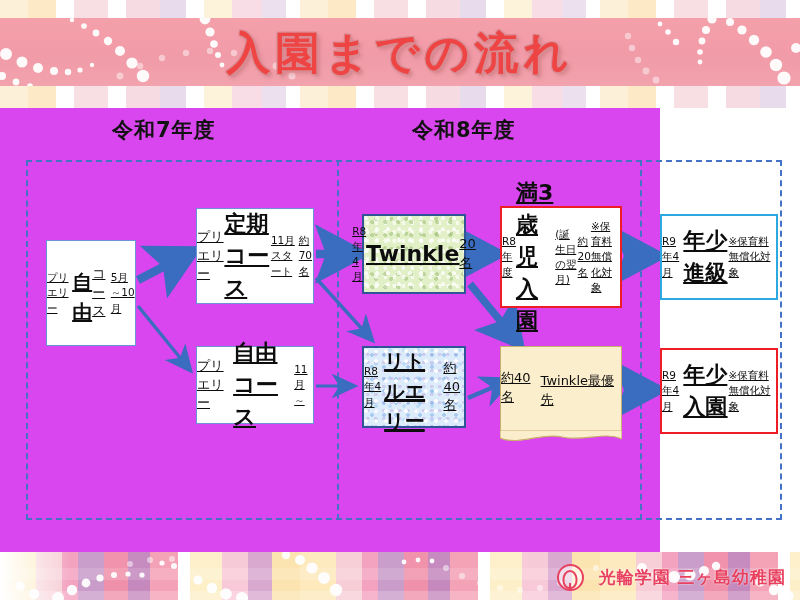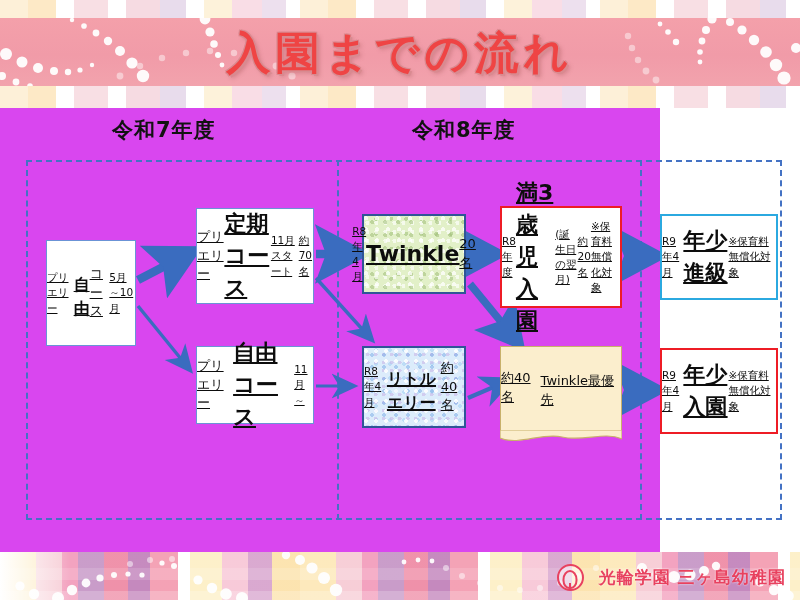--- a/index.html
+++ b/index.html
@@ -156,21 +156,21 @@
     display: flex; flex-direction: row;
     align-items: center; justify-content: center;
     background: #ffffff;
     font-family: "DejaVu Sans", "Liberation Sans", sans-serif;
     color: #0d0d0d;
     z-index: 4;
     text-decoration: underline;
   }
   .node .l-sm { font-size: 10.5px; line-height: 1.45; }
   .node .l-md { font-size: 13px; line-height: 1.45; }
-  .node .l-lg { font-size: 16px; font-weight: bold; line-height: 1.5; margin-top: 8px; }
+  .node .l-lg { font-size: 20px; font-weight: bold; line-height: 1.5; margin-top: 8px; }
   .node .l-xl { font-size: 22px; font-weight: bold; line-height: 1.45; }
   .u { text-decoration: underline; text-underline-offset: 2px; }
 
   #node-free-course { left: 46px; top: 132px; width: 90px; height: 106px;
     border: 1.4px solid #6b93d6; }
   #node-regular-course { left: 196px; top: 100px; width: 118px; height: 96px;
     border: 1.4px solid #6b93d6; }
   #node-free-course-nov { left: 196px; top: 238px; width: 118px; height: 78px;
     border: 1.4px solid #6b93d6; }
 

